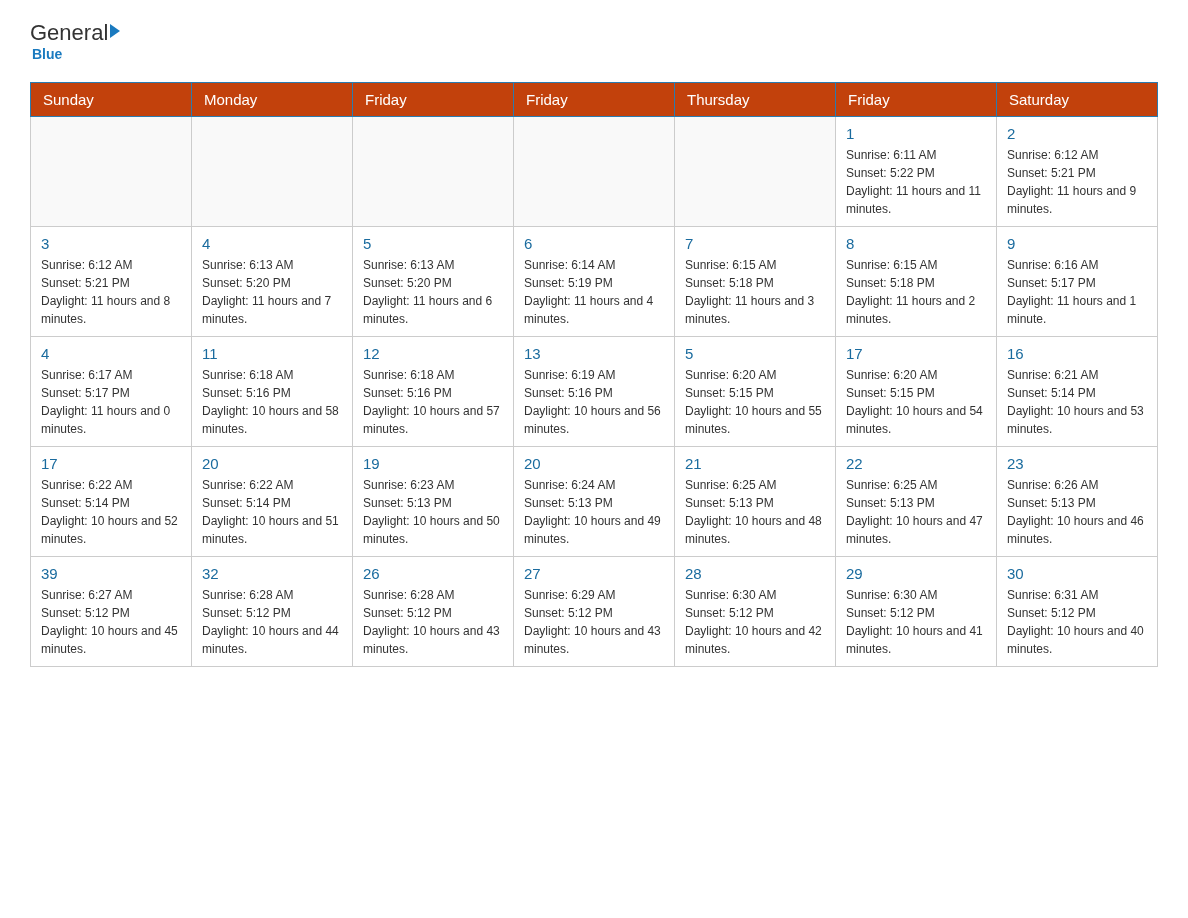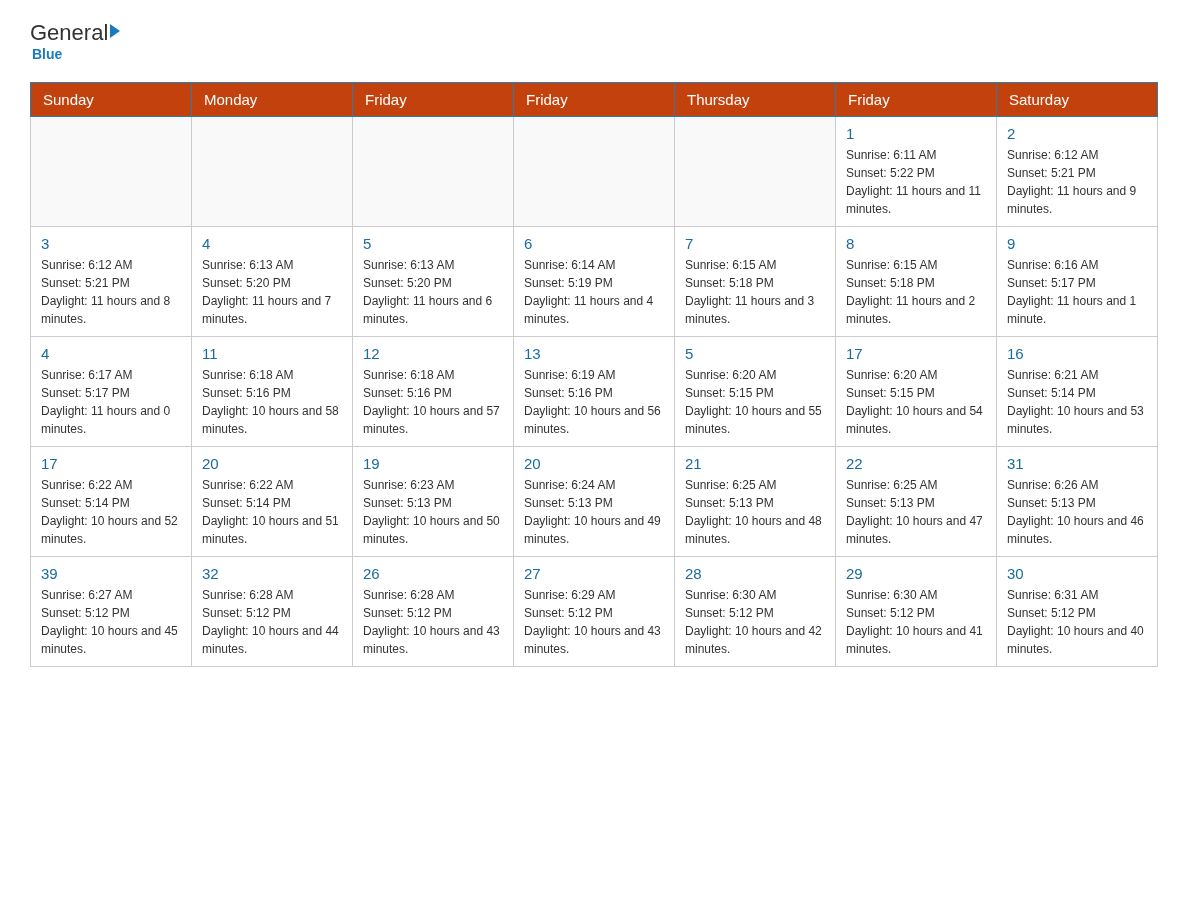--- a/index.html
+++ b/index.html
@@ -223,21 +223,21 @@
         </td>
         <td>
           <span class="day-number">21</span>
           <div class="day-info">Sunrise: 6:25 AM<br>Sunset: 5:13 PM<br>Daylight: 10 hours and 48 minutes.</div>
         </td>
         <td>
           <span class="day-number">22</span>
           <div class="day-info">Sunrise: 6:25 AM<br>Sunset: 5:13 PM<br>Daylight: 10 hours and 47 minutes.</div>
         </td>
         <td>
-          <span class="day-number">31</span>
+          <span class="day-number">23</span>
           <div class="day-info">Sunrise: 6:26 AM<br>Sunset: 5:13 PM<br>Daylight: 10 hours and 46 minutes.</div>
         </td>
       </tr>
       <tr>
         <td>
           <span class="day-number">39</span>
           <div class="day-info">Sunrise: 6:27 AM<br>Sunset: 5:12 PM<br>Daylight: 10 hours and 45 minutes.</div>
         </td>
         <td>
           <span class="day-number">32</span>

